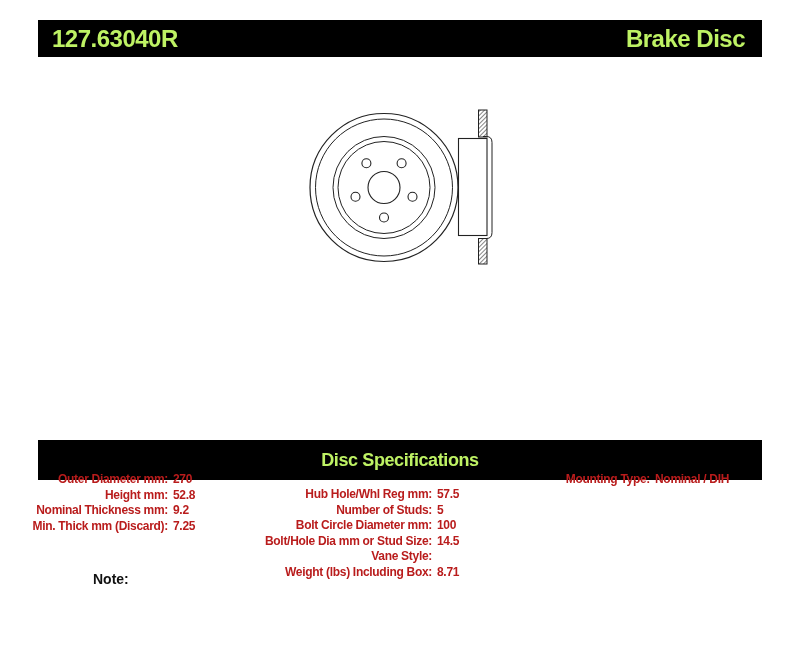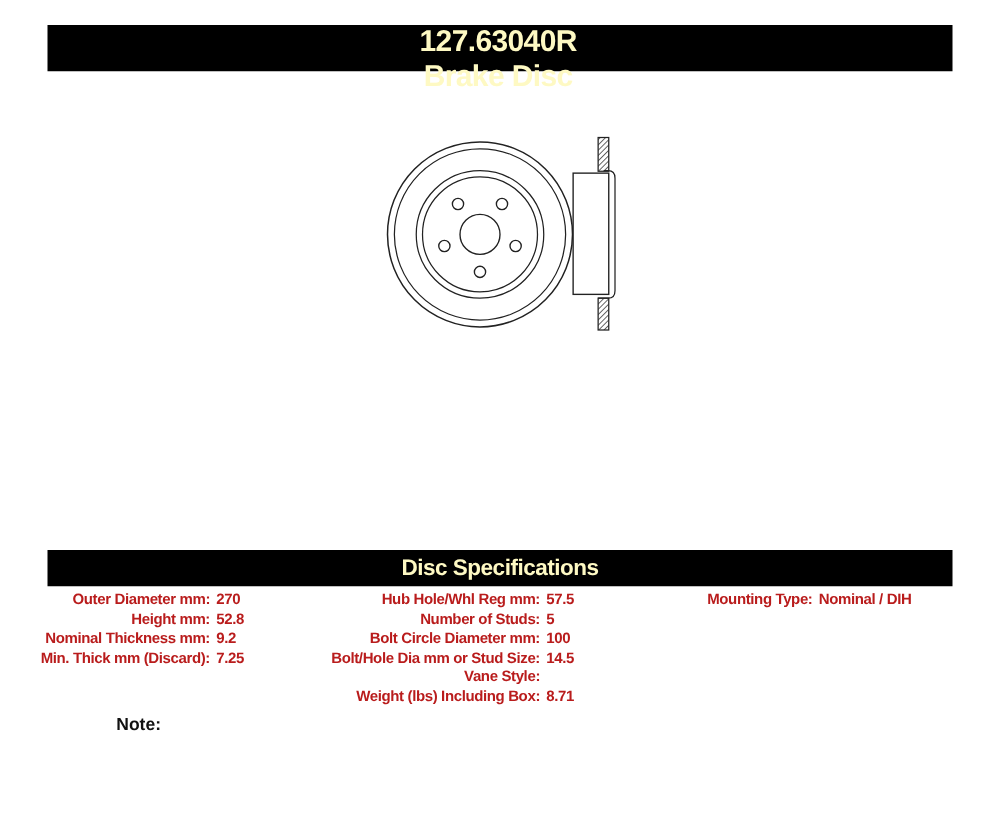--- a/index.html
+++ b/index.html
@@ -7,54 +7,53 @@
     width: 800px; height: 655px;
     background: #ffffff;
     font-family: "Liberation Sans", sans-serif;
     position: relative;
     overflow: hidden;
     color: #111;
   }
   .bar {
     position: absolute;
     background: #000000;
-    color: #fef9c3;
+    color: #bef264;
     display: flex;
     align-items: center;
     box-sizing: border-box;
-    flex-direction: column;
   }
   #top-bar {
     left: 38px; top: 20px; width: 724px; height: 37px;
     justify-content: space-between;
     padding: 0 17px 0 14px;
     font-size: 24px; font-weight: bold;
     letter-spacing: -0.5px;
   }
   #spec-bar {
-    left: 38px; top: 440px; width: 724px; height: 29px;
+    left: 38px; top: 440px; width: 724px; height: 40px;
     justify-content: center;
     font-size: 18px; font-weight: bold;
     letter-spacing: -0.4px;
   }
   #drawing {
     position: absolute; left: 290px; top: 100px;
     width: 220px; height: 175px;
   }
   .spec-col {
     position: absolute; top: 472px;
     font-size: 12px; font-weight: bold;
     letter-spacing: -0.3px;
     color: #b91c1c;
   }
   .spec-row { display: flex; line-height: 15.6px; white-space: nowrap; }
   .spec-label { display: inline-block; text-align: right; }
   .spec-value { padding-left: 5px; text-align: left; }
   #spec-col-1 { left: 20px; }  #spec-col-1 .spec-label { width: 148px; }
-  #spec-col-2 { left: 240px; } #spec-col-2 .spec-label { width: 192px; }
+  #spec-col-2 { left: 240px; margin-top: 15px; } #spec-col-2 .spec-label { width: 192px; }
   #spec-col-3 { left: 540px; } #spec-col-3 .spec-label { width: 110px; }
   #note-row {
     position: absolute; left: 93px; top: 571px;
     font-size: 14px; font-weight: bold;
   }
 </style>
 </head>
 <body>
 
 <div class="bar" id="top-bar">

